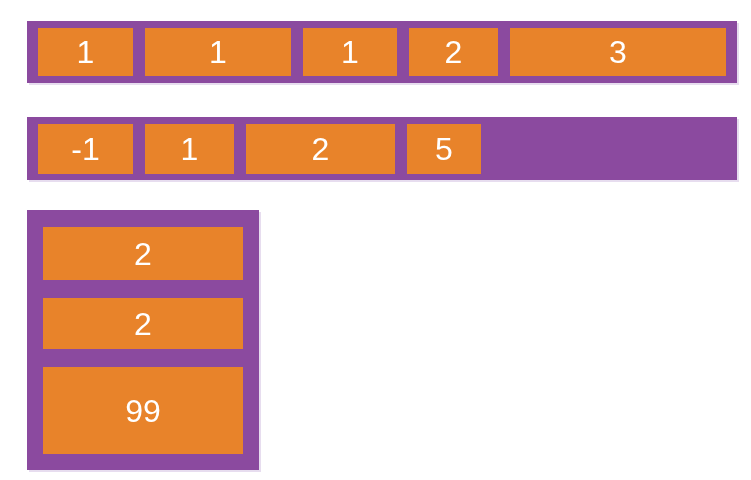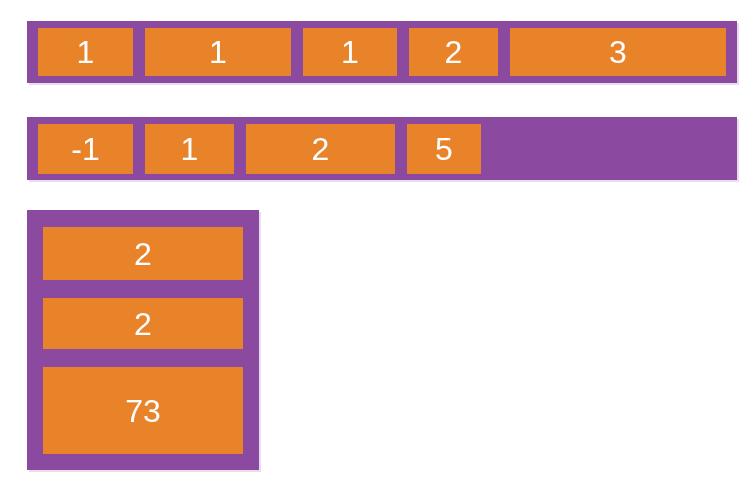--- a/index.html
+++ b/index.html
@@ -90,16 +90,16 @@
   <div class="container row" id="row2">
     <div class="item">-1</div>
     <div class="item">1</div>
     <div class="item">2</div>
     <div class="item">5</div>
   </div>
 
   <div class="container" id="col1">
     <div class="item">2</div>
     <div class="item">2</div>
-    <div class="item">73</div>
+    <div class="item">99</div>
   </div>
 
 </div>
 
 </body></html>

